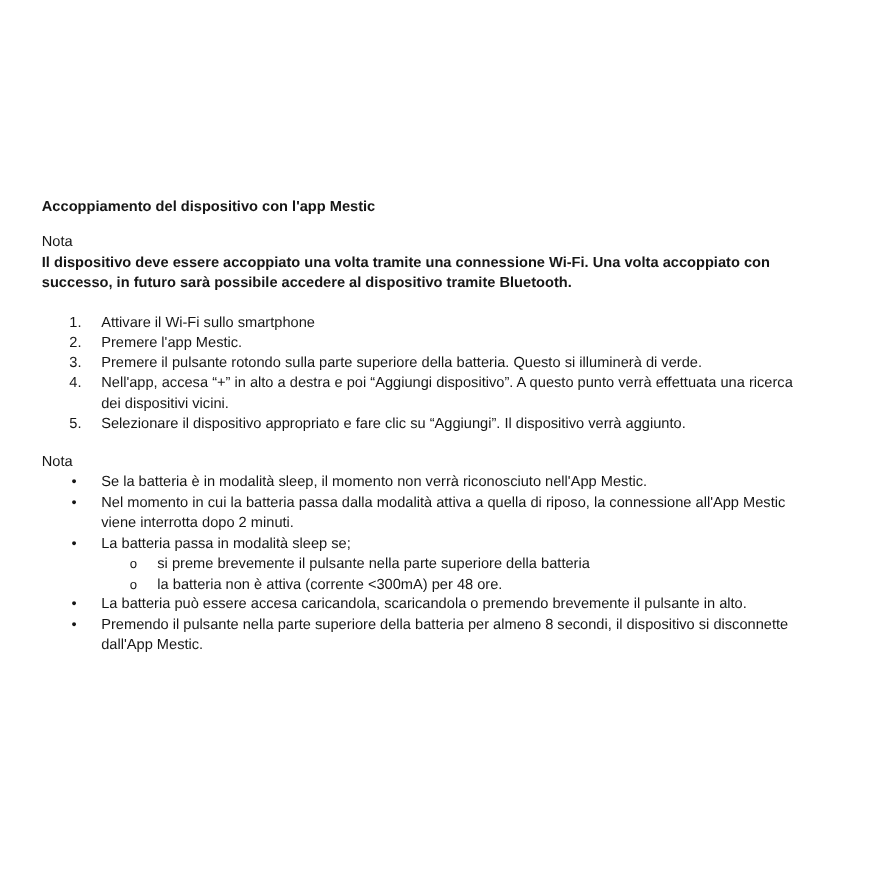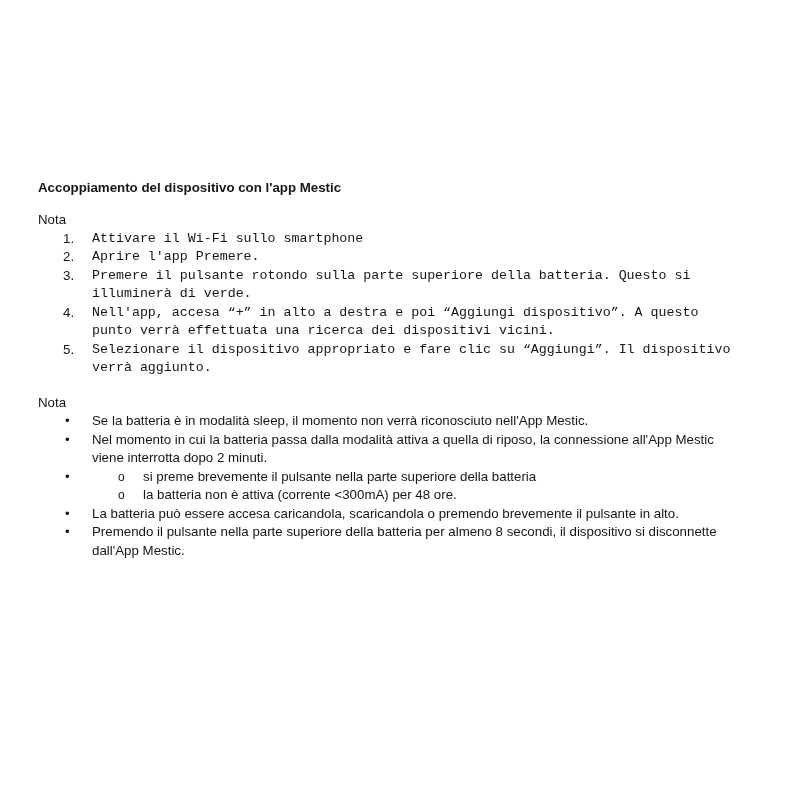--- a/index.html
+++ b/index.html
@@ -41,21 +41,21 @@
   .step {
     display: flex;
     align-items: flex-start;
   }
   .step .num {
     flex: none;
     box-sizing: border-box;
     padding-left: 25px;
     width: 54px;
   }
-  .step .txt { flex: 1; font-family: Liberation Mono, monospace; }
+  .step .txt { flex: 1; }
   .bullets {
     list-style: none;
     margin: 0;
     padding: 0;
   }
   .bullet {
     display: flex;
     align-items: flex-start;
   }
   .bullet .mark {
@@ -85,30 +85,31 @@
 </style>
 </head>
 <body>
 
 <div class="page">
 
   <h1 class="title">Accoppiamento del dispositivo con l'app Mestic</h1>
 
   <section>
     <div class="note-heading">Nota</div>
+    <p class="note-body">Il dispositivo deve essere accoppiato una volta tramite una connessione Wi-Fi. Una volta accoppiato con successo, in futuro sarà possibile accedere al dispositivo tramite Bluetooth.</p>
   </section>
 
   <ol class="steps">
     <li class="step">
       <span class="num">1.</span>
       <span class="txt">Attivare il Wi-Fi sullo smartphone</span>
     </li>
     <li class="step">
       <span class="num">2.</span>
-      <span class="txt">Aprire l'app Premere.</span>
+      <span class="txt">Premere l'app Mestic.</span>
     </li>
     <li class="step">
       <span class="num">3.</span>
       <span class="txt">Premere il pulsante rotondo sulla parte superiore della batteria. Questo si illuminerà di verde.</span>
     </li>
     <li class="step">
       <span class="num">4.</span>
       <span class="txt">Nell'app, accesa “+” in alto a destra e poi “Aggiungi dispositivo”. A questo punto verrà effettuata una ricerca dei dispositivi vicini.</span>
     </li>
     <li class="step">
@@ -124,20 +125,21 @@
         <span class="mark">•</span>
         <span class="txt">Se la batteria è in modalità sleep, il momento non verrà riconosciuto nell'App Mestic.</span>
       </li>
       <li class="bullet">
         <span class="mark">•</span>
         <span class="txt">Nel momento in cui la batteria passa dalla modalità attiva a quella di riposo, la connessione all'App Mestic viene interrotta dopo 2 minuti.</span>
       </li>
       <li class="bullet">
         <span class="mark">•</span>
         <span class="txt">
+          <span>La batteria passa in modalità sleep se;</span>
           <ul class="sub-bullets">
             <li class="sub-bullet">
               <span class="mark">o</span>
               <span class="txt">si preme brevemente il pulsante nella parte superiore della batteria</span>
             </li>
             <li class="sub-bullet">
               <span class="mark">o</span>
               <span class="txt">la batteria non è attiva (corrente &lt;300mA) per 48 ore.</span>
             </li>
           </ul>

